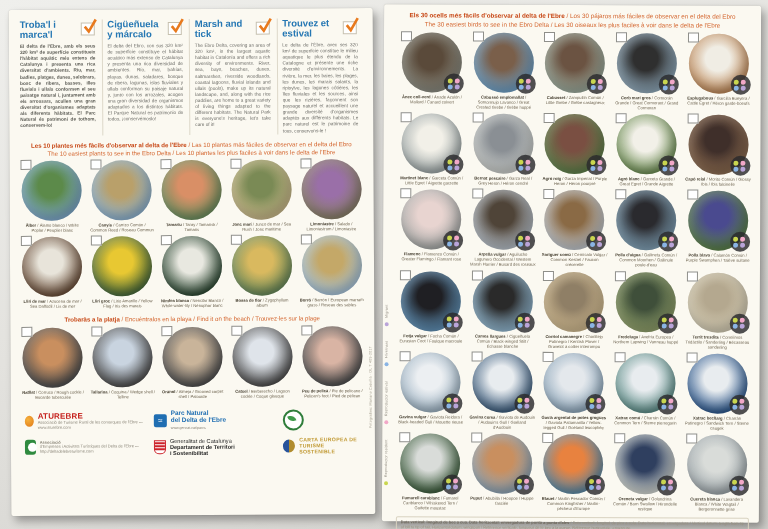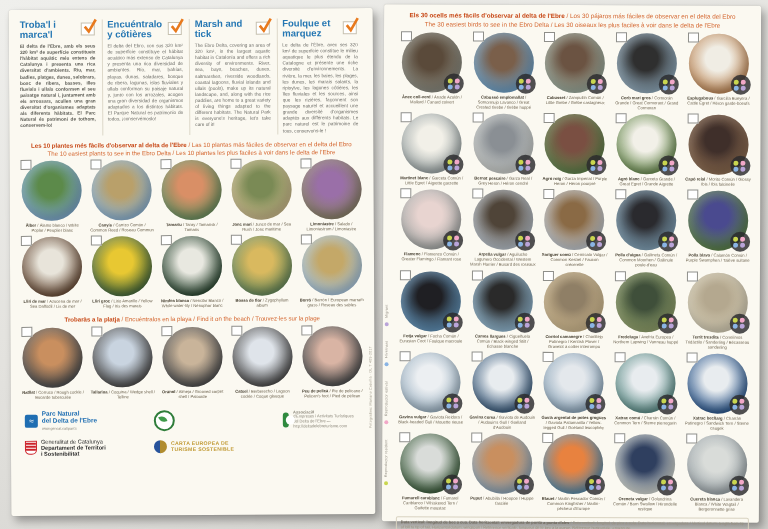--- a/index.html
+++ b/index.html
@@ -89,21 +89,21 @@
         <span class="tickbox">
           <svg width="14" height="14">
               <polyline points="2,8 6,13 13,1" fill="none" stroke="#e87a1e" stroke-width="2.6"></polyline>
             </svg>
         </span>
       </div>
       <div class="intro-body">El delta de l'Ebre, amb els seus 320 km² de superfície constitueix l'hàbitat aquàtic més extens de Catalunya i presenta una rica diversitat d'ambients. Riu, mar, badies, platges, dunes, salobrars, bosc de ribera, basses, illes fluvials i ullals conformen el seu paisatge natural i, juntament amb els arrossars, acullen una gran diversitat d'organismes adaptats als diferents hàbitats. El Parc Natural és patrimoni de tothom, conservem-lo!</div>
     </div>
     <div class="intro-col">
       <div class="intro-title">
-        <span>Encuéntralo y côtières</span>
+        <span>Cigüeñuela y márcalo</span>
         <span class="tickbox">
           <svg width="14" height="14">
               <polyline points="2,8 6,13 13,1" fill="none" stroke="#e87a1e" stroke-width="2.6"></polyline>
             </svg>
         </span>
       </div>
       <div class="intro-body">El delta del Ebro, con sus 320 km² de superficie constituye el hábitat acuático más extenso de Catalunya y presenta una rica diversidad de ambientes. Río, mar, bahías, playas, dunas, saladares, bosque de ribera, lagunas, islas fluviales y ullals conforman su paisaje natural y, junto con los arrozales, acogen una gran diversidad de organismos adaptados a los distintos hábitats. El Parque Natural es patrimonio de todos, ¡conservémoslo!</div>
     </div>
     <div class="intro-col">
       <div class="intro-title">
@@ -111,21 +111,21 @@
         <span class="tickbox">
           <svg width="14" height="14">
               <polyline points="2,8 6,13 13,1" fill="none" stroke="#e87a1e" stroke-width="2.6"></polyline>
             </svg>
         </span>
       </div>
       <div class="intro-body">The Ebro Delta, covering an area of 320 km², is the largest aquatic habitat in Catalonia and offers a rich diversity of environments. River, sea, bays, beaches, dunes, saltmarshes, riverside woodlands, coastal lagoons, fluvial islands and ullals (pools), make up its natural landscape, and, along with the rice paddies, are home to a great variety of living things adapted to the different habitats. The Natural Park is everyone's heritage, let's take care of it!</div>
     </div>
     <div class="intro-col">
       <div class="intro-title">
-        <span>Foulque et marquez</span>
+        <span>Trouvez et estival</span>
         <span class="tickbox">
           <svg width="14" height="14">
               <polyline points="2,8 6,13 13,1" fill="none" stroke="#e87a1e" stroke-width="2.6"></polyline>
             </svg>
         </span>
       </div>
       <div class="intro-body">Le delta de l'Èbre, avec ses 320 km² de superficie constitue le milieu aquatique le plus étendu de la Catalogne et présente une riche diversité d'environnements. La rivière, la mer, les baies, les plages, les dunes, les marais salants, la ripisylve, les lagunes côtières, les îles fluviales et les sources, ainsi que les rizières, façonnent son paysage naturel et accueillent une grande diversité d'organismes adaptés aux différents habitats. Le parc naturel est le patrimoine de tous, conservons-le !</div>
     </div>
   </div>
 
@@ -226,20 +226,25 @@
       </div>
       <div class="cell">
         <div class="photo" style="background: radial-gradient(circle at 48% 42%, rgb(217, 180, 164) 0%, rgb(217, 180, 164) 26%, rgb(79, 79, 79) 72%);">
           <span class="checkbox"></span>
         </div>
         <div class="caption"><b>Peu de pelicà</b> / Pie de pelícano / Pelican's foot / Pied de pélican</div>
       </div>
     </div>
 
   <div class="footer">
+    <div class="logo">
+      <span class="sun"></span>
+      <span class="txt"><span class="aturebre-name">ATUREBRE</span><br>
+        <span>Associació de Turisme Rural de les comarques de l'Ebre — www.aturebre.com</span></span>
+    </div>
     <div class="logo">
       <span class="parc-ico">≈</span>
       <span class="parc-txt"><span>Parc Natural</span><br>
         <span>del Delta de l'Ebre</span><br>
         <span class="parc-url">www.gencat.cat/parcs</span></span>
     </div>
     <div class="logo">
       <span class="eco"></span>
     </div>
     <div class="logo">

